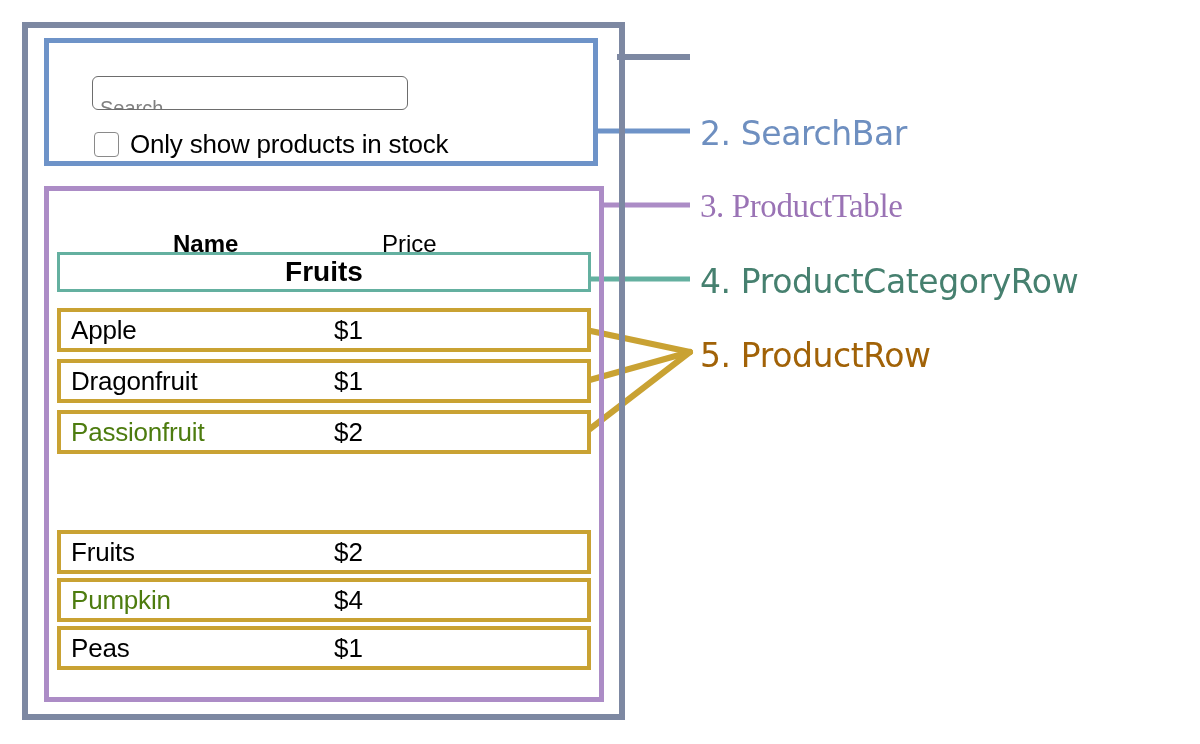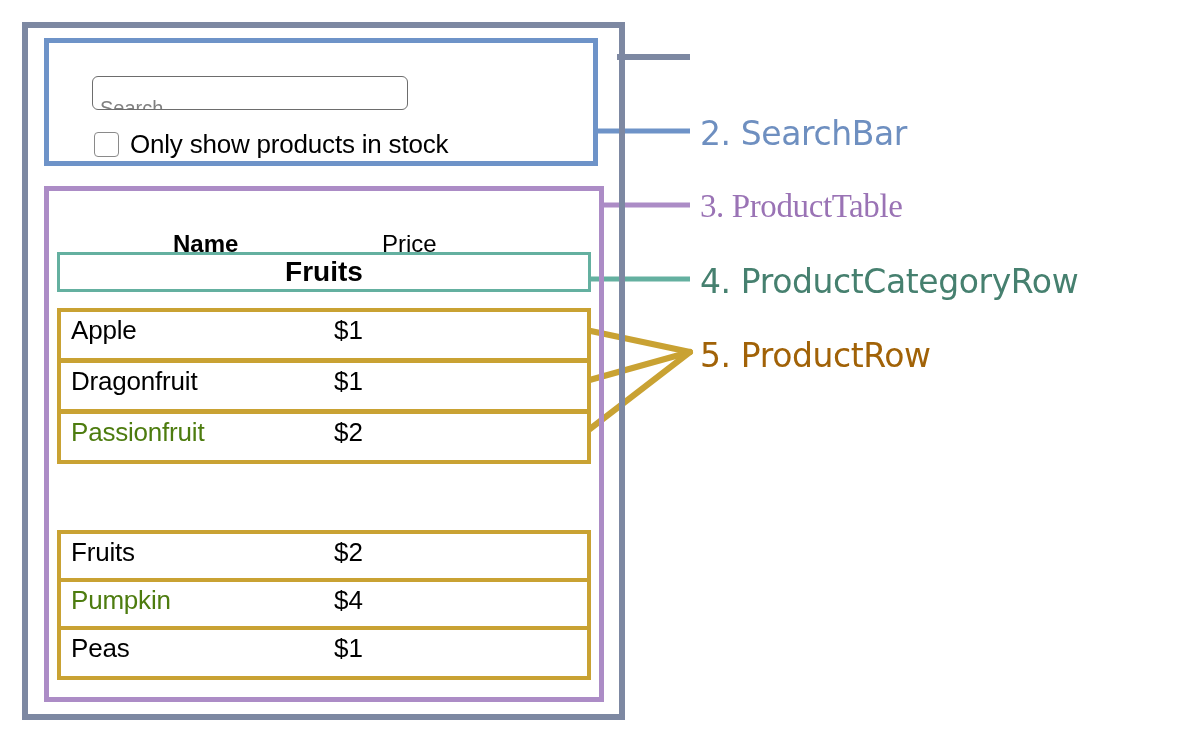--- a/index.html
+++ b/index.html
@@ -64,21 +64,21 @@
     position:absolute;left:57px;width:534px;height:40px;
     box-sizing:border-box;border:3.5px solid #64b0a0;background:#fff;
     display:flex;align-items:center;justify-content:center;
   }
   .cat-row span{
     font-size:28px;font-weight:bold;color:#000;
     font-family:"Liberation Sans", sans-serif;
   }
 
   .prod-row{
-    position:absolute;left:57px;width:534px;height:54px;
+    position:absolute;left:57px;width:534px;height:44px;
     box-sizing:border-box;border:4px solid #c9a233;background:#fff;
   }
   .prod-row .pname{
     position:absolute;left:10px;top:3px;font-size:26px;color:#000;
     font-family:"Liberation Sans", sans-serif;letter-spacing:-0.2px;
   }
   .prod-row .pprice{
     position:absolute;left:273px;top:3px;font-size:26px;color:#000;
     font-family:"Liberation Sans", sans-serif;
   }

